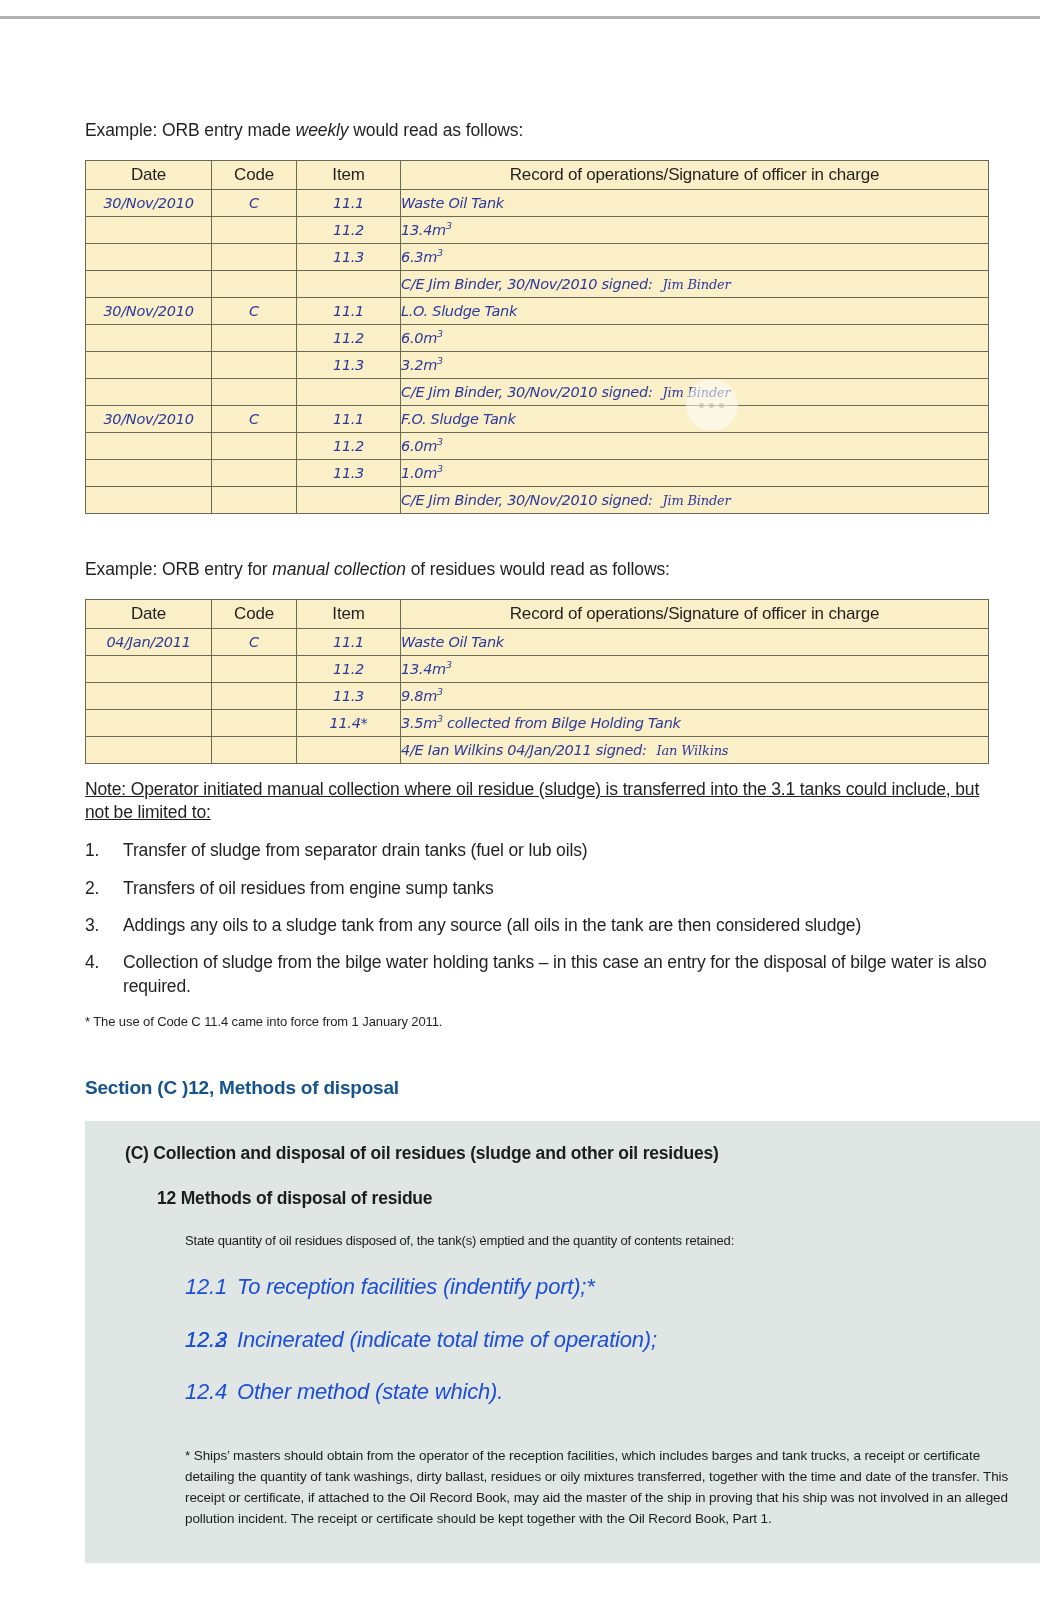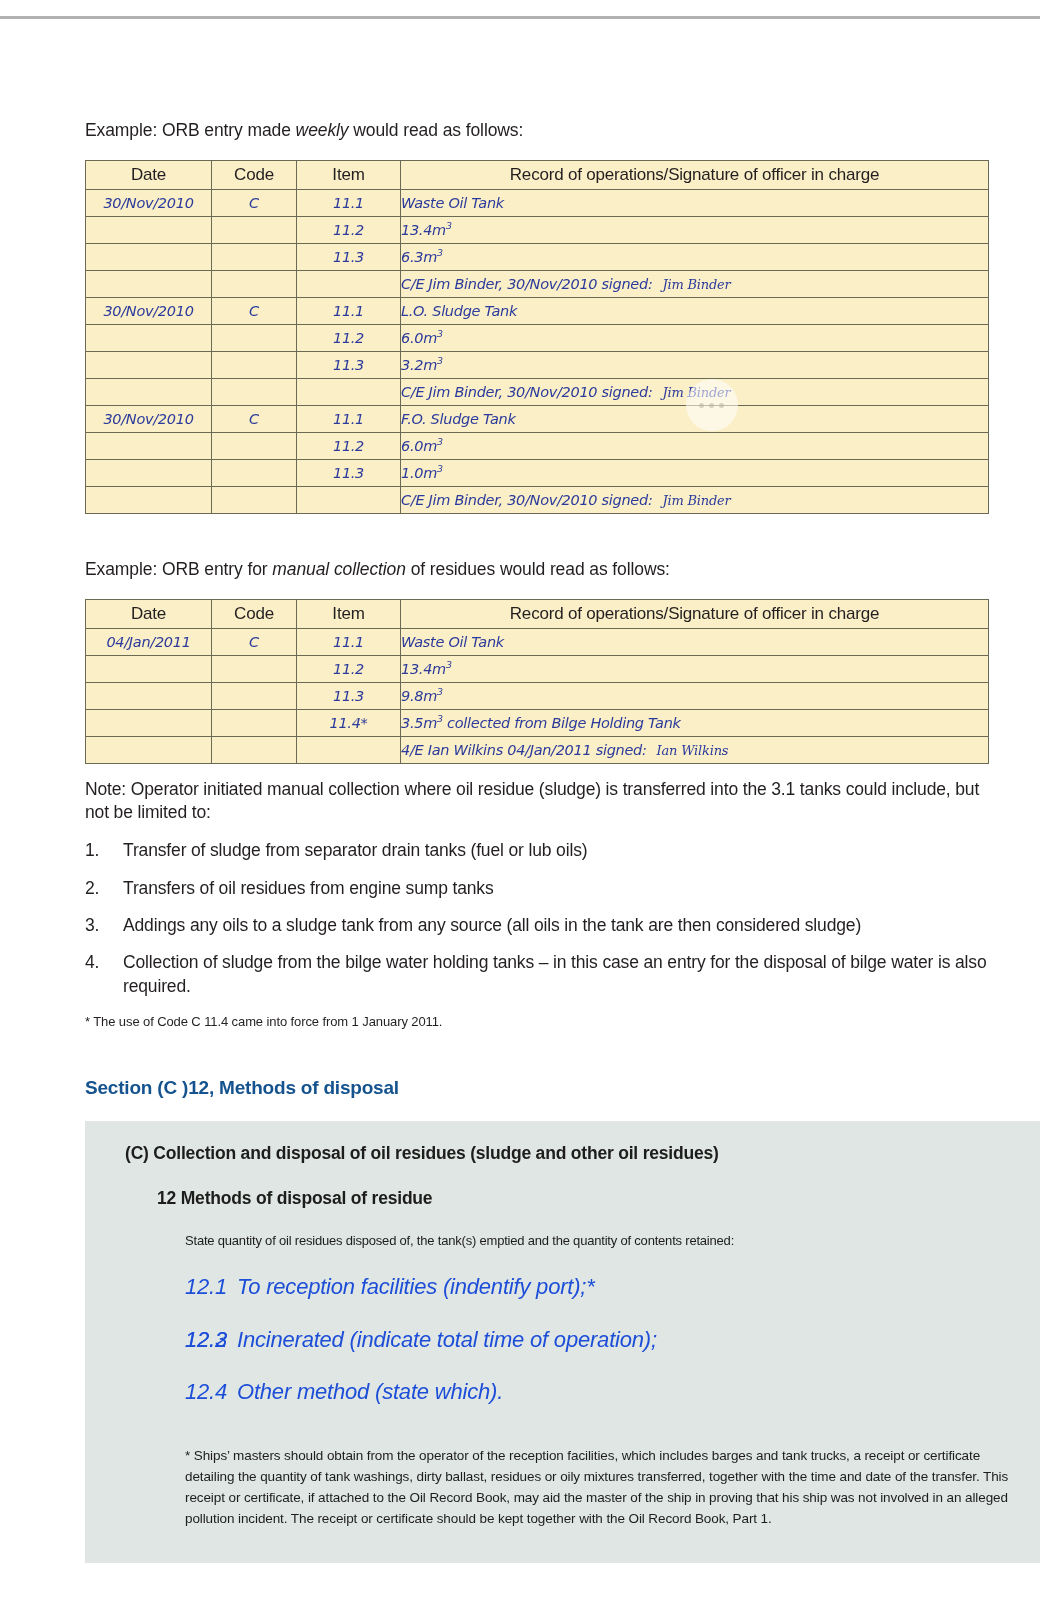--- a/index.html
+++ b/index.html
@@ -98,20 +98,21 @@
   .gap-after-table { height: 44px; }
 
   
   .note {
     font-size: 17.5px;
     line-height: 1.36;
     color: #231f20;
     margin: 14px 0 0 0;
     width: 903px;
     letter-spacing: -0.15px;
+    text-decoration: underline;
   }
 
   ol.numlist {
     list-style: none;
     margin: 14px 0 0 0;
     padding: 0;
   }
   ol.numlist li {
     position: relative;
     font-size: 17.5px;

